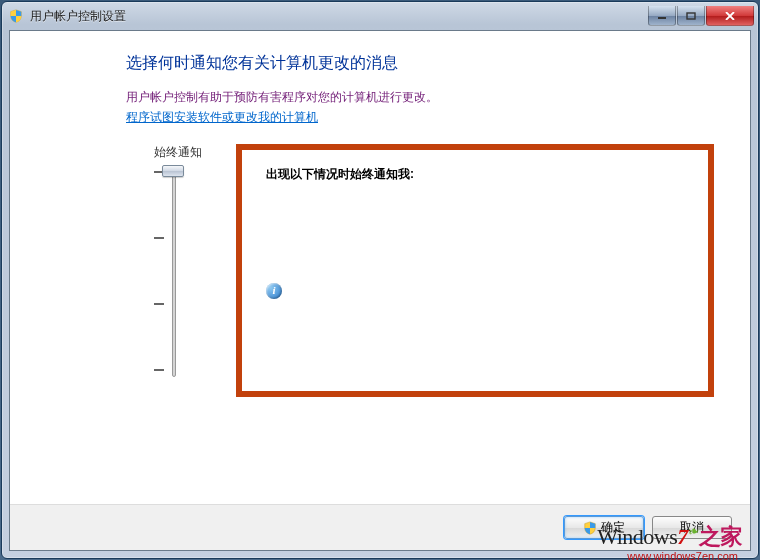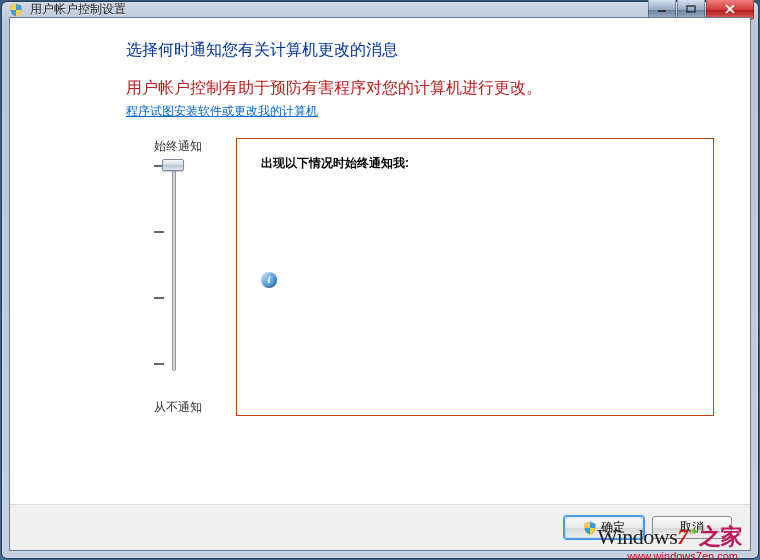--- a/index.html
+++ b/index.html
@@ -16,21 +16,21 @@
       position: absolute;
       left: 1px; top: 1px; right: 1px; bottom: 1px;
       border: 1px solid #1a3a5a;
       border-radius: 6px;
       background: linear-gradient(to bottom, #cfd9e6 0%, #b8c5d6 4%, #c5d0e0 100%);
       box-shadow: inset 0 0 0 1px rgba(255,255,255,0.3);
       display: flex;
       flex-direction: column;
     }
     .titlebar {
-      height: 15px;
+      height: 28px;
       display: flex;
       align-items: center;
       padding: 0 6px;
       background: transparent;
     }
     .titlebar-icon {
       width: 16px; height: 16px;
       margin-right: 6px;
       display: flex; align-items:center; justify-content:center;
     }
@@ -61,22 +61,22 @@
       border: 1px solid #6a7a8a;
       position: relative;
       padding: 22px 36px 60px 56px;
     }
     .page-title {
       color: #003399;
       font-size: 16px;
       margin: 0 0 14px 60px;
     }
     .intro {
-      color: #b91c1c;
-      font-size: 16px;
+      color: #701a75;
+      font-size: 12px;
       margin: 0 0 2px 60px;
       line-height: 1.6;
     }
     .intro-link {
       color: #0066cc;
       text-decoration: underline;
       cursor: pointer;
       display: inline-block;
       margin-left: 60px;
     }
@@ -123,21 +123,21 @@
       left: 96px; top: -2px;
       width: 22px; height: 12px;
       background: linear-gradient(to bottom, #f5f7fa 0%, #d0d8e4 50%, #b8c2d2 51%, #dde4ee 100%);
       border: 1px solid #7a8a9a;
       border-radius: 2px;
       box-shadow: 0 1px 1px rgba(0,0,0,0.2);
       cursor: pointer;
     }
     .desc-panel {
       flex: 1;
-      border: 1px solid #c2410c;
+      border: 6px solid #c2410c;
       padding: 16px 24px 16px 24px;
       min-height: 230px;
       position: relative;
     }
     .desc-heading {
       font-weight: bold;
       font-size: 12px;
       margin-bottom: 14px;
     }
     .desc-list {
@@ -263,21 +263,20 @@
       <div class="slider-col">
         <div class="slider-top-label">始终通知</div>
         <div class="slider-track-wrap">
           <div class="slider-track"></div>
           <div class="slider-tick t0"></div>
           <div class="slider-tick t1"></div>
           <div class="slider-tick t2"></div>
           <div class="slider-tick t3"></div>
           <div class="slider-thumb"></div>
         </div>
-        <div class="slider-bottom-label">从不通知</div>
       </div>
 
       <div class="desc-panel">
         <div class="desc-heading">出现以下情况时始终通知我:</div>
         <div class="desc-note">
           <span class="info-icon">i</span>
         </div>
       </div>
     </div>
 

